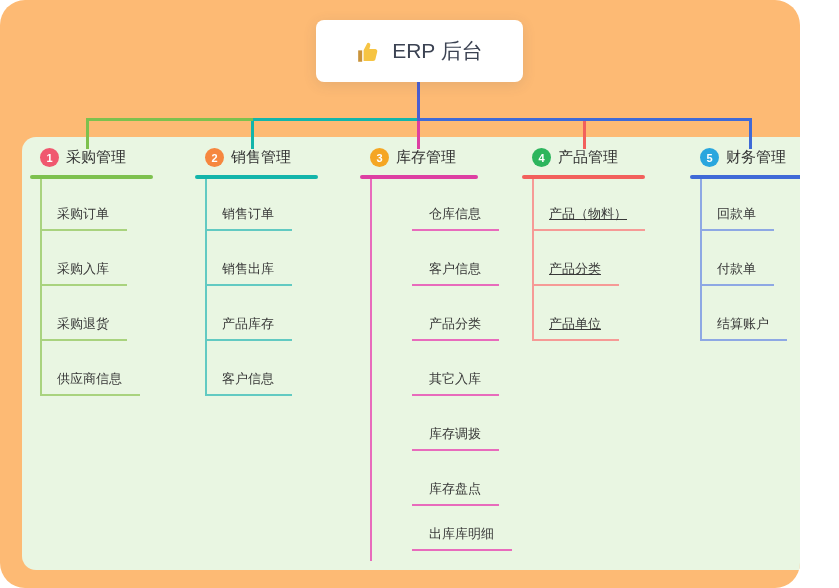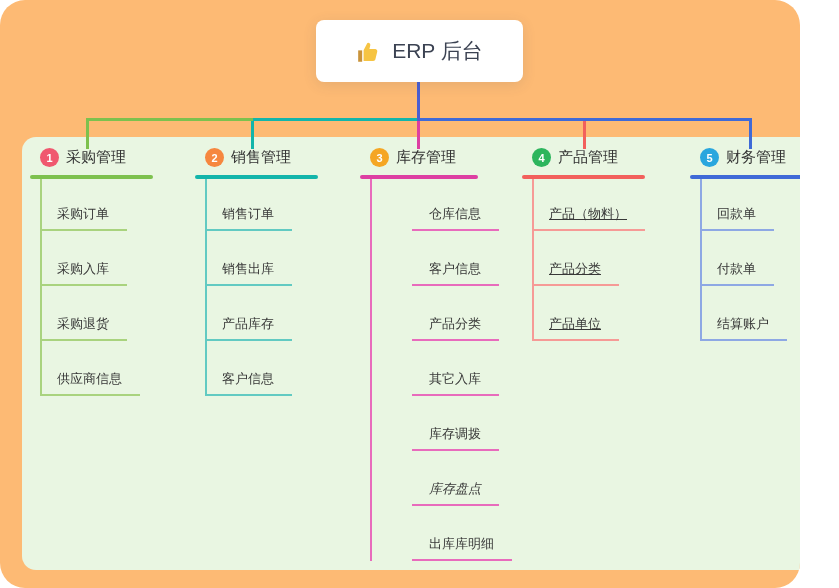--- a/index.html
+++ b/index.html
@@ -57,21 +57,21 @@
 
   .child{position:absolute;left:10px;padding:0 18px 6px 17px;line-height:18px;
          font-size:13px;color:#383838;white-space:nowrap;cursor:pointer;
          border-bottom:2px solid #ccc;}
   .b1 .child{border-bottom-color:#a9d37e;}
   .b2 .child{border-bottom-color:#62cac2;}
   .b3 .child{border-bottom-color:#e86bbc;margin-left:42px;}
   .b4 .child{border-bottom-color:#f69a96;text-decoration:underline;}
   .b5 .child{border-bottom-color:#8ea8e4;}
   .r0{top:60px;} .r1{top:115px;} .r2{top:170px;text-align:right;} .r3{top:225px;}
-  .r4{top:280px;} .r5{top:335px;font-style:italic;} .r6{top:390px;}
+  .r4{top:280px;} .r5{top:335px;} .r6{top:380px;}
 </style>
 </head>
 <body>
 
 <div id="stage">
 
   <div class="panel"></div>
 
   <div class="line h3 col1" style="left:86px;width:167px;"></div>
   <div class="line h3 col2" style="left:253px;width:164px;"></div>

